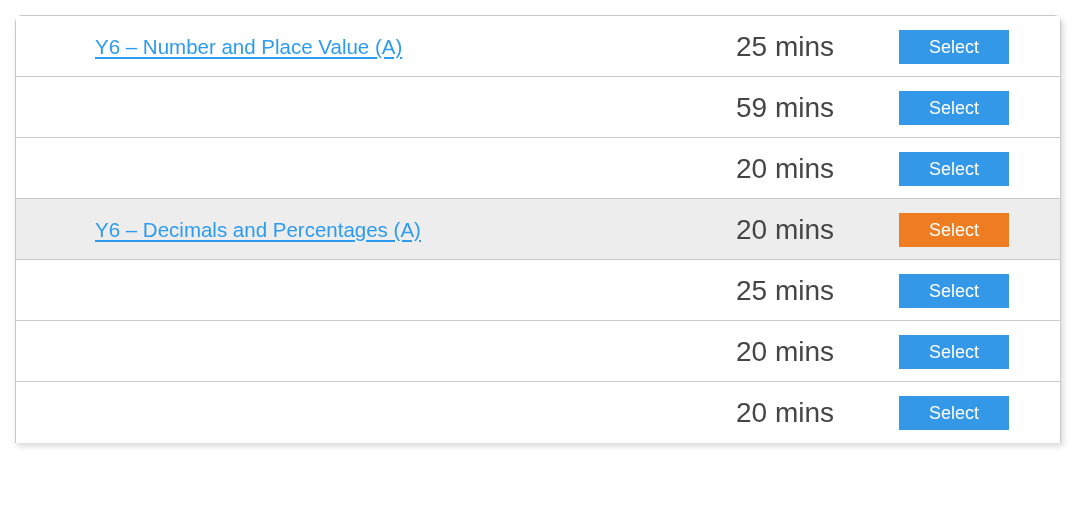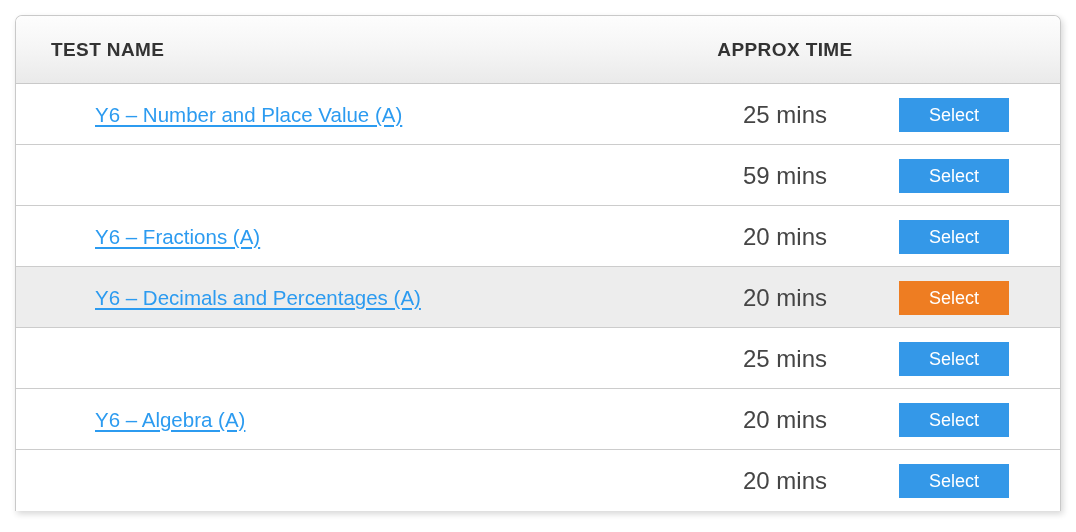--- a/index.html
+++ b/index.html
@@ -100,21 +100,21 @@
   }
 
   .cell-time {
     position: absolute;
     left: 669px;
     top: 0;
     width: 200px;
     height: 61px;
     line-height: 61px;
     text-align: center;
-    font-size: 24px;
+    font-size: 28px;
     color: #454545;
     white-space: nowrap;
   }
 
   .cell-action {
     position: absolute;
     left: 883px;
     top: 0;
     width: 140px;
     height: 61px;
@@ -140,45 +140,38 @@
     background: #ee7d22;
   }
 </style>
 </head>
 <body>
 
 <div class="page">
 
   <div class="test-table">
 
-    <div class="table-head">
-      <div class="th th-name">TEST NAME</div>
-      <div class="th th-time">APPROX TIME</div>
-    </div>
 
     <div class="table-body">
         <div class="row">
           <div class="cell-name">
             <a class="test-link">Y6 – Number and Place Value (A)</a>
           </div>
           <div class="cell-time">25 mins</div>
           <div class="cell-action">
             <button class="select-btn">Select</button>
           </div>
         </div>
         <div class="row">
           <div class="cell-time">59 mins</div>
           <div class="cell-action">
             <button class="select-btn">Select</button>
           </div>
         </div>
         <div class="row">
-          <div class="cell-name">
-            <a class="test-link">Y6 – Fractions (A)</a>
-          </div>
           <div class="cell-time">20 mins</div>
           <div class="cell-action">
             <button class="select-btn">Select</button>
           </div>
         </div>
         <div class="row is-active">
           <div class="cell-name">
             <a class="test-link">Y6 – Decimals and Percentages (A)</a>
           </div>
           <div class="cell-time">20 mins</div>
@@ -186,23 +179,20 @@
             <button class="select-btn is-hot">Select</button>
           </div>
         </div>
         <div class="row">
           <div class="cell-time">25 mins</div>
           <div class="cell-action">
             <button class="select-btn">Select</button>
           </div>
         </div>
         <div class="row">
-          <div class="cell-name">
-            <a class="test-link">Y6 – Algebra (A)</a>
-          </div>
           <div class="cell-time">20 mins</div>
           <div class="cell-action">
             <button class="select-btn">Select</button>
           </div>
         </div>
         <div class="row">
           <div class="cell-time">20 mins</div>
           <div class="cell-action">
             <button class="select-btn">Select</button>
           </div>

